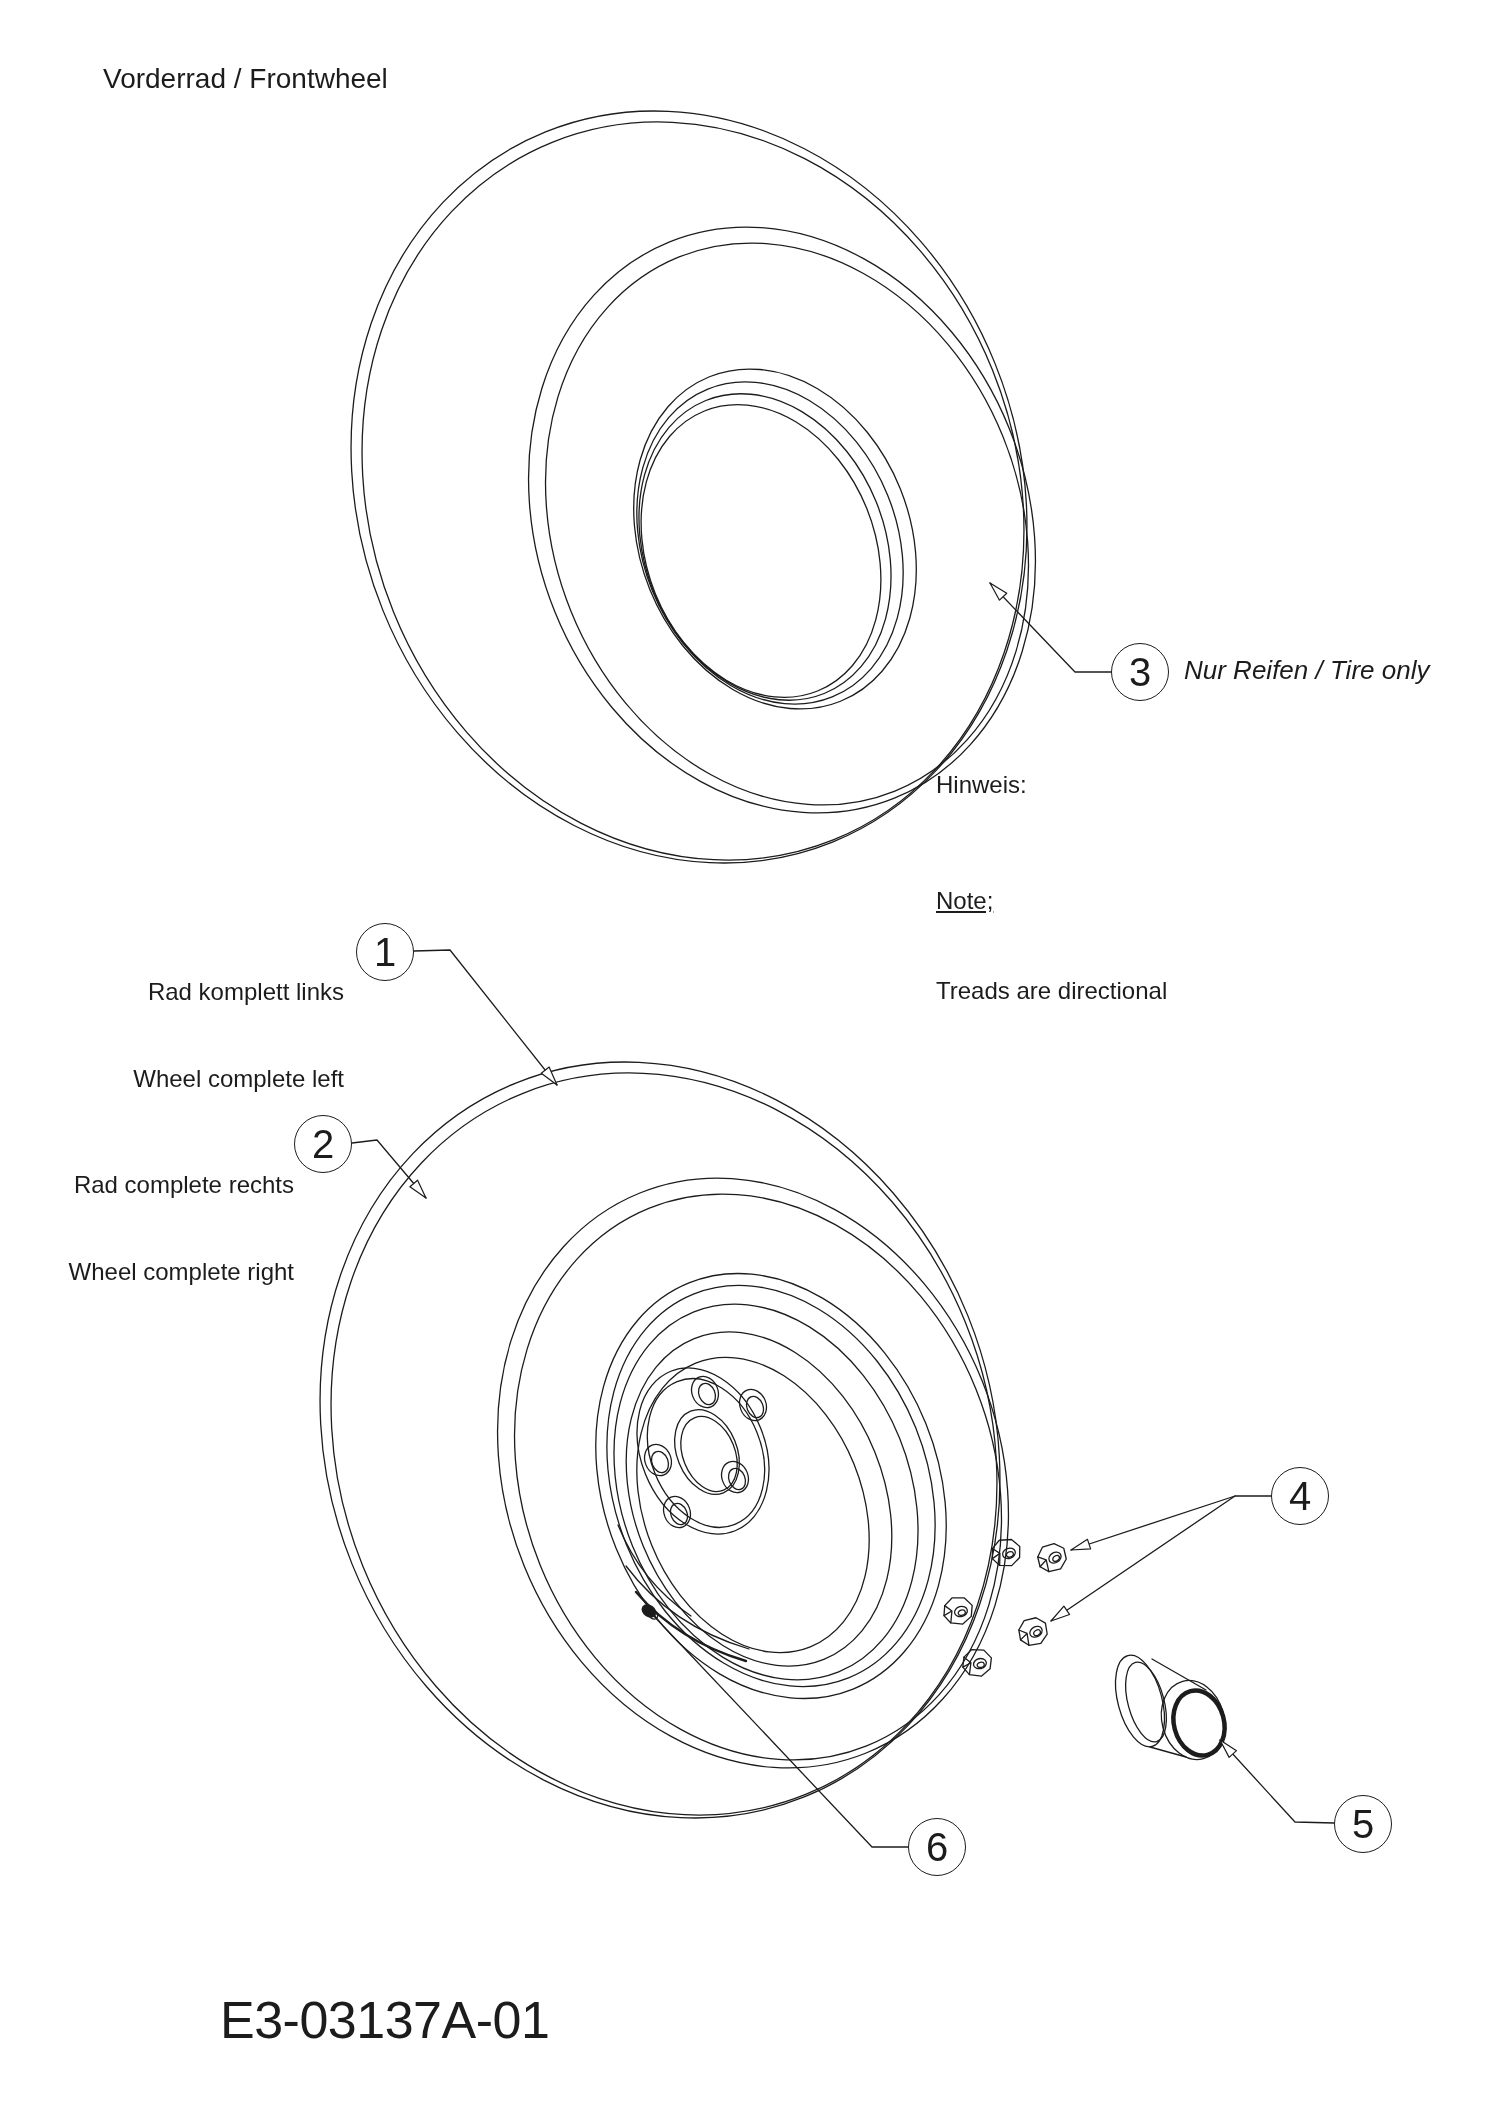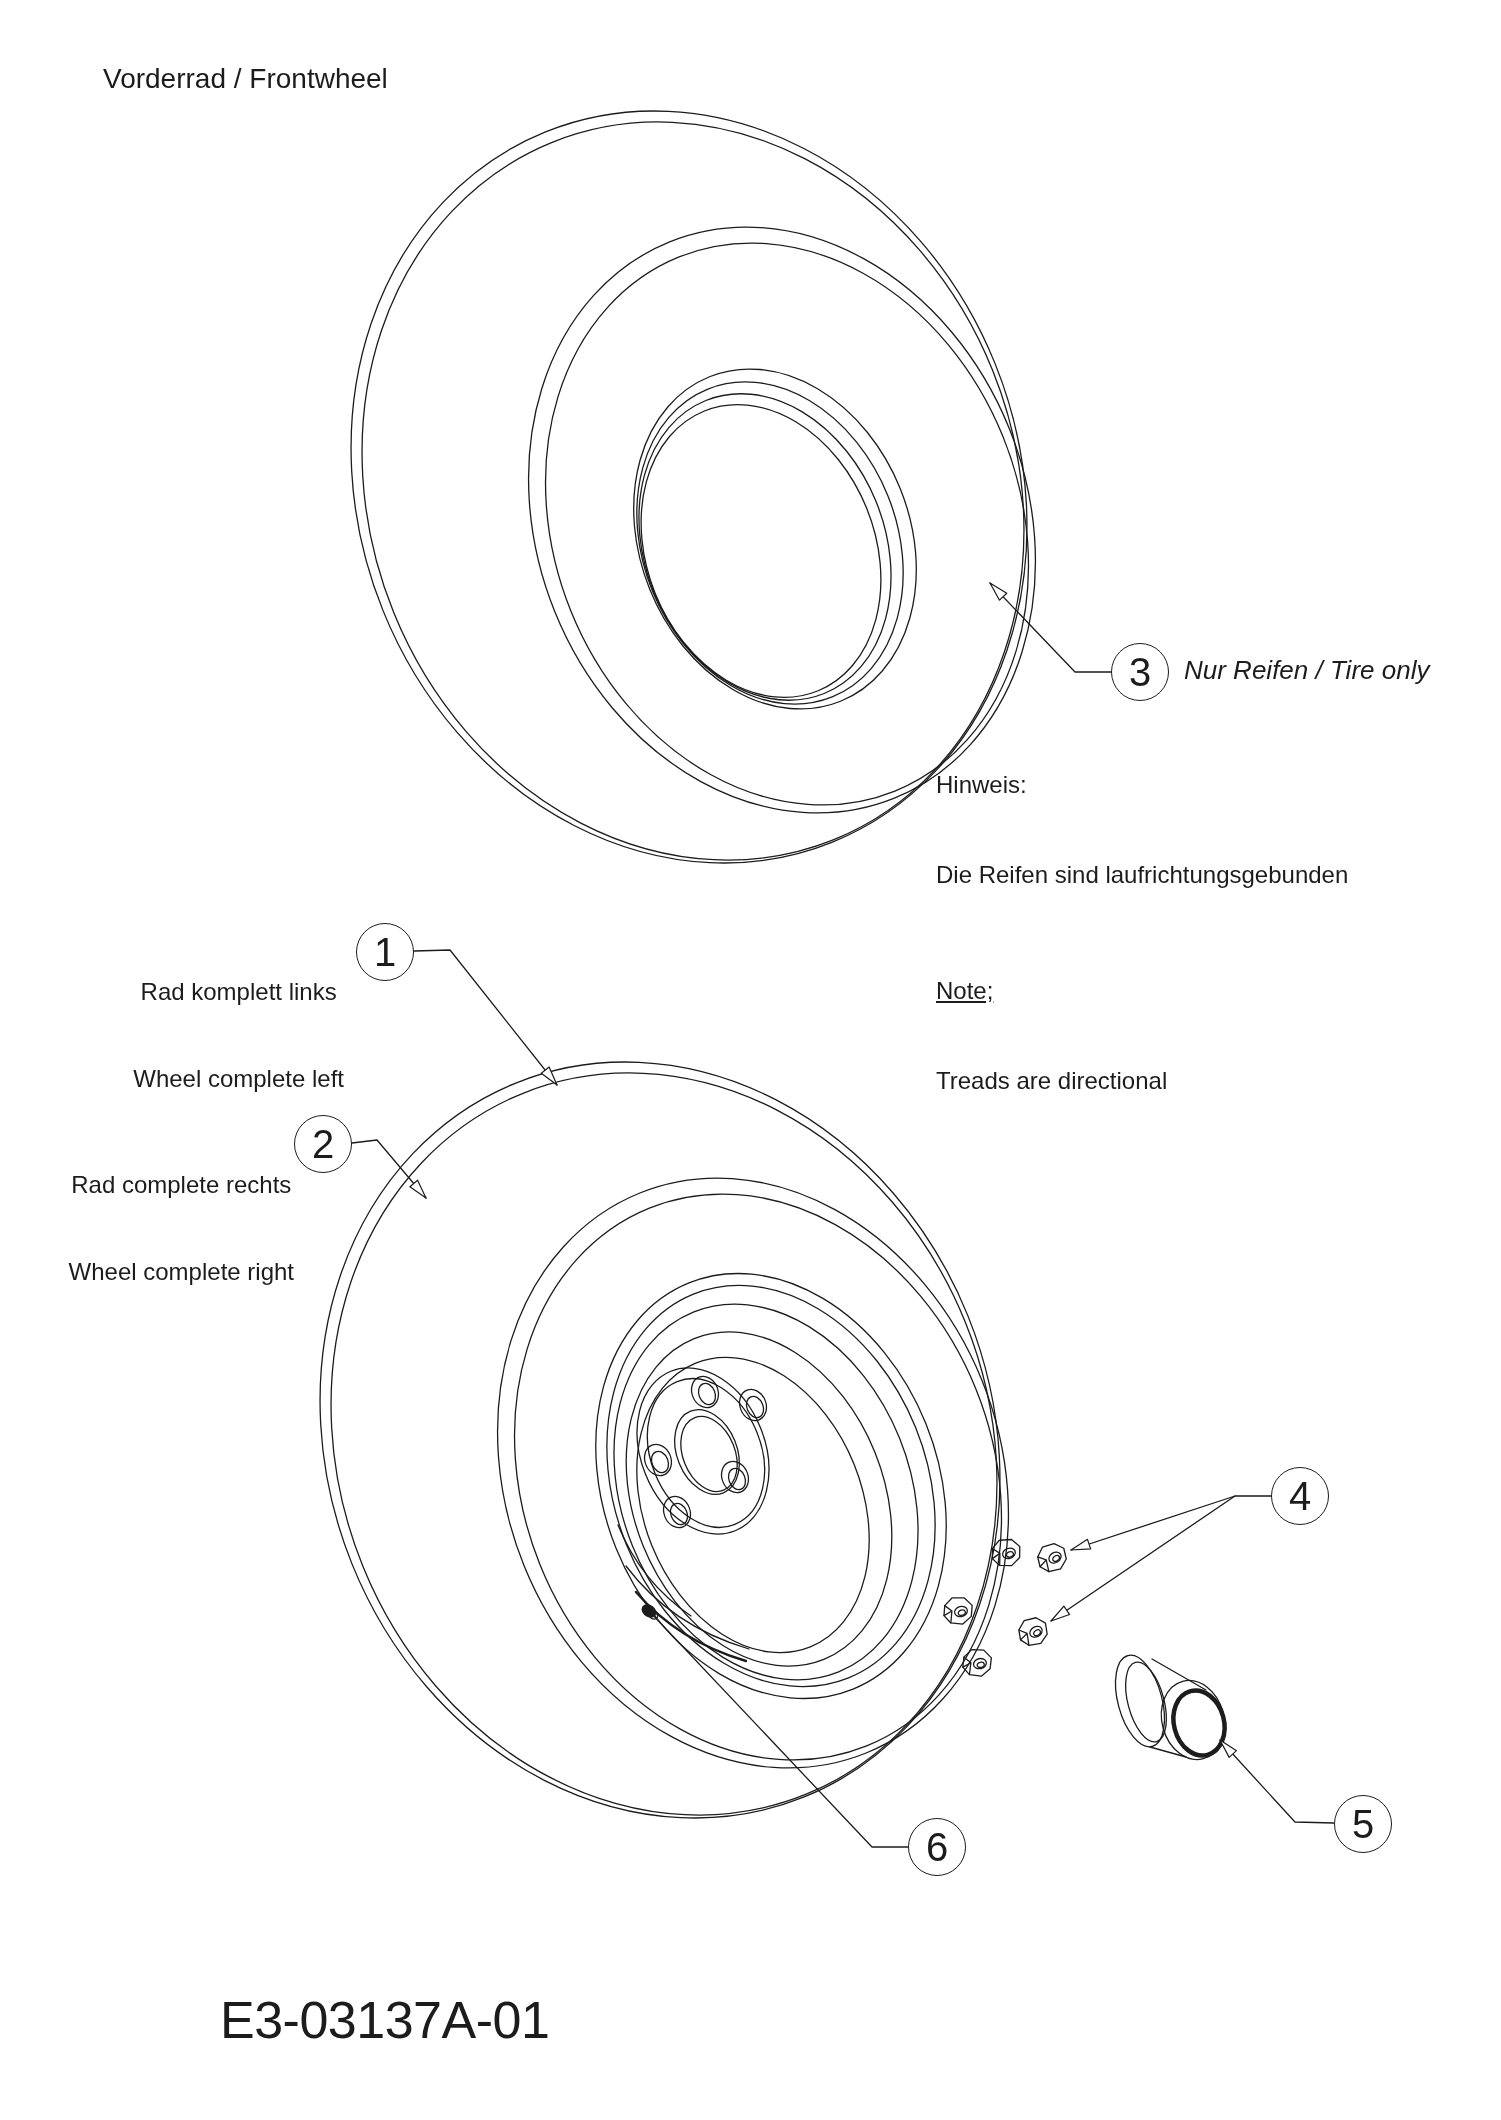--- a/index.html
+++ b/index.html
@@ -19,21 +19,21 @@
   .art .arrowhead { fill:var(--paper); stroke:currentColor; stroke-width:1.2px; }
   .txt { position:absolute; white-space:pre; }
   .title { left:103px; top:62px; font-size:28px; line-height:34px; }
   .callout {
     position:absolute; width:58px; height:58px; box-sizing:border-box;
     border:1.7px solid var(--ink); border-radius:50%; background:var(--paper);
     display:flex; align-items:center; justify-content:center;
     font-size:40px; line-height:1;
   }
   .label { font-size:24px; line-height:29px; }
-  .label.right { text-align:center; }
+  .label.right { text-align:right; }
   .label-1 { right:1157px; top:919px; }
   .label-2 { right:1207px; top:1112px; }
   .label-3 { left:1184px; top:654px; font-size:26px; line-height:32px;font-style:italic; }
   .note { left:936px; top:712px; font-size:24px; }
   .note div { line-height:34px; }
   .note .gap { margin-top:26px;text-decoration:underline; }
   .part-number { left:220px; top:1974px; font-size:52px; line-height:60px; letter-spacing:-0.5px;margin-top:16px; }
 </style>
 </head>
 <body>
@@ -146,21 +146,20 @@
       <polyline points="908,1847 872,1847 650,1612"></polyline>
     </g>
   </svg>
 
   <div class="txt title">Vorderrad / Frontwheel</div>
 
   <div class="txt label label-3">Nur Reifen / Tire only</div>
 
   <div class="txt note">
     <div>Hinweis:</div>
-    <div>Die Reifen sind laufrichtungsgebunden</div>
     <div class="gap">Note;</div>
     <div>Treads are directional</div>
   </div>
 
   <div class="txt label right label-1">
     <div>Rad komplett links</div>
     <div>Wheel complete left</div>
   </div>
 
   <div class="txt label right label-2">

